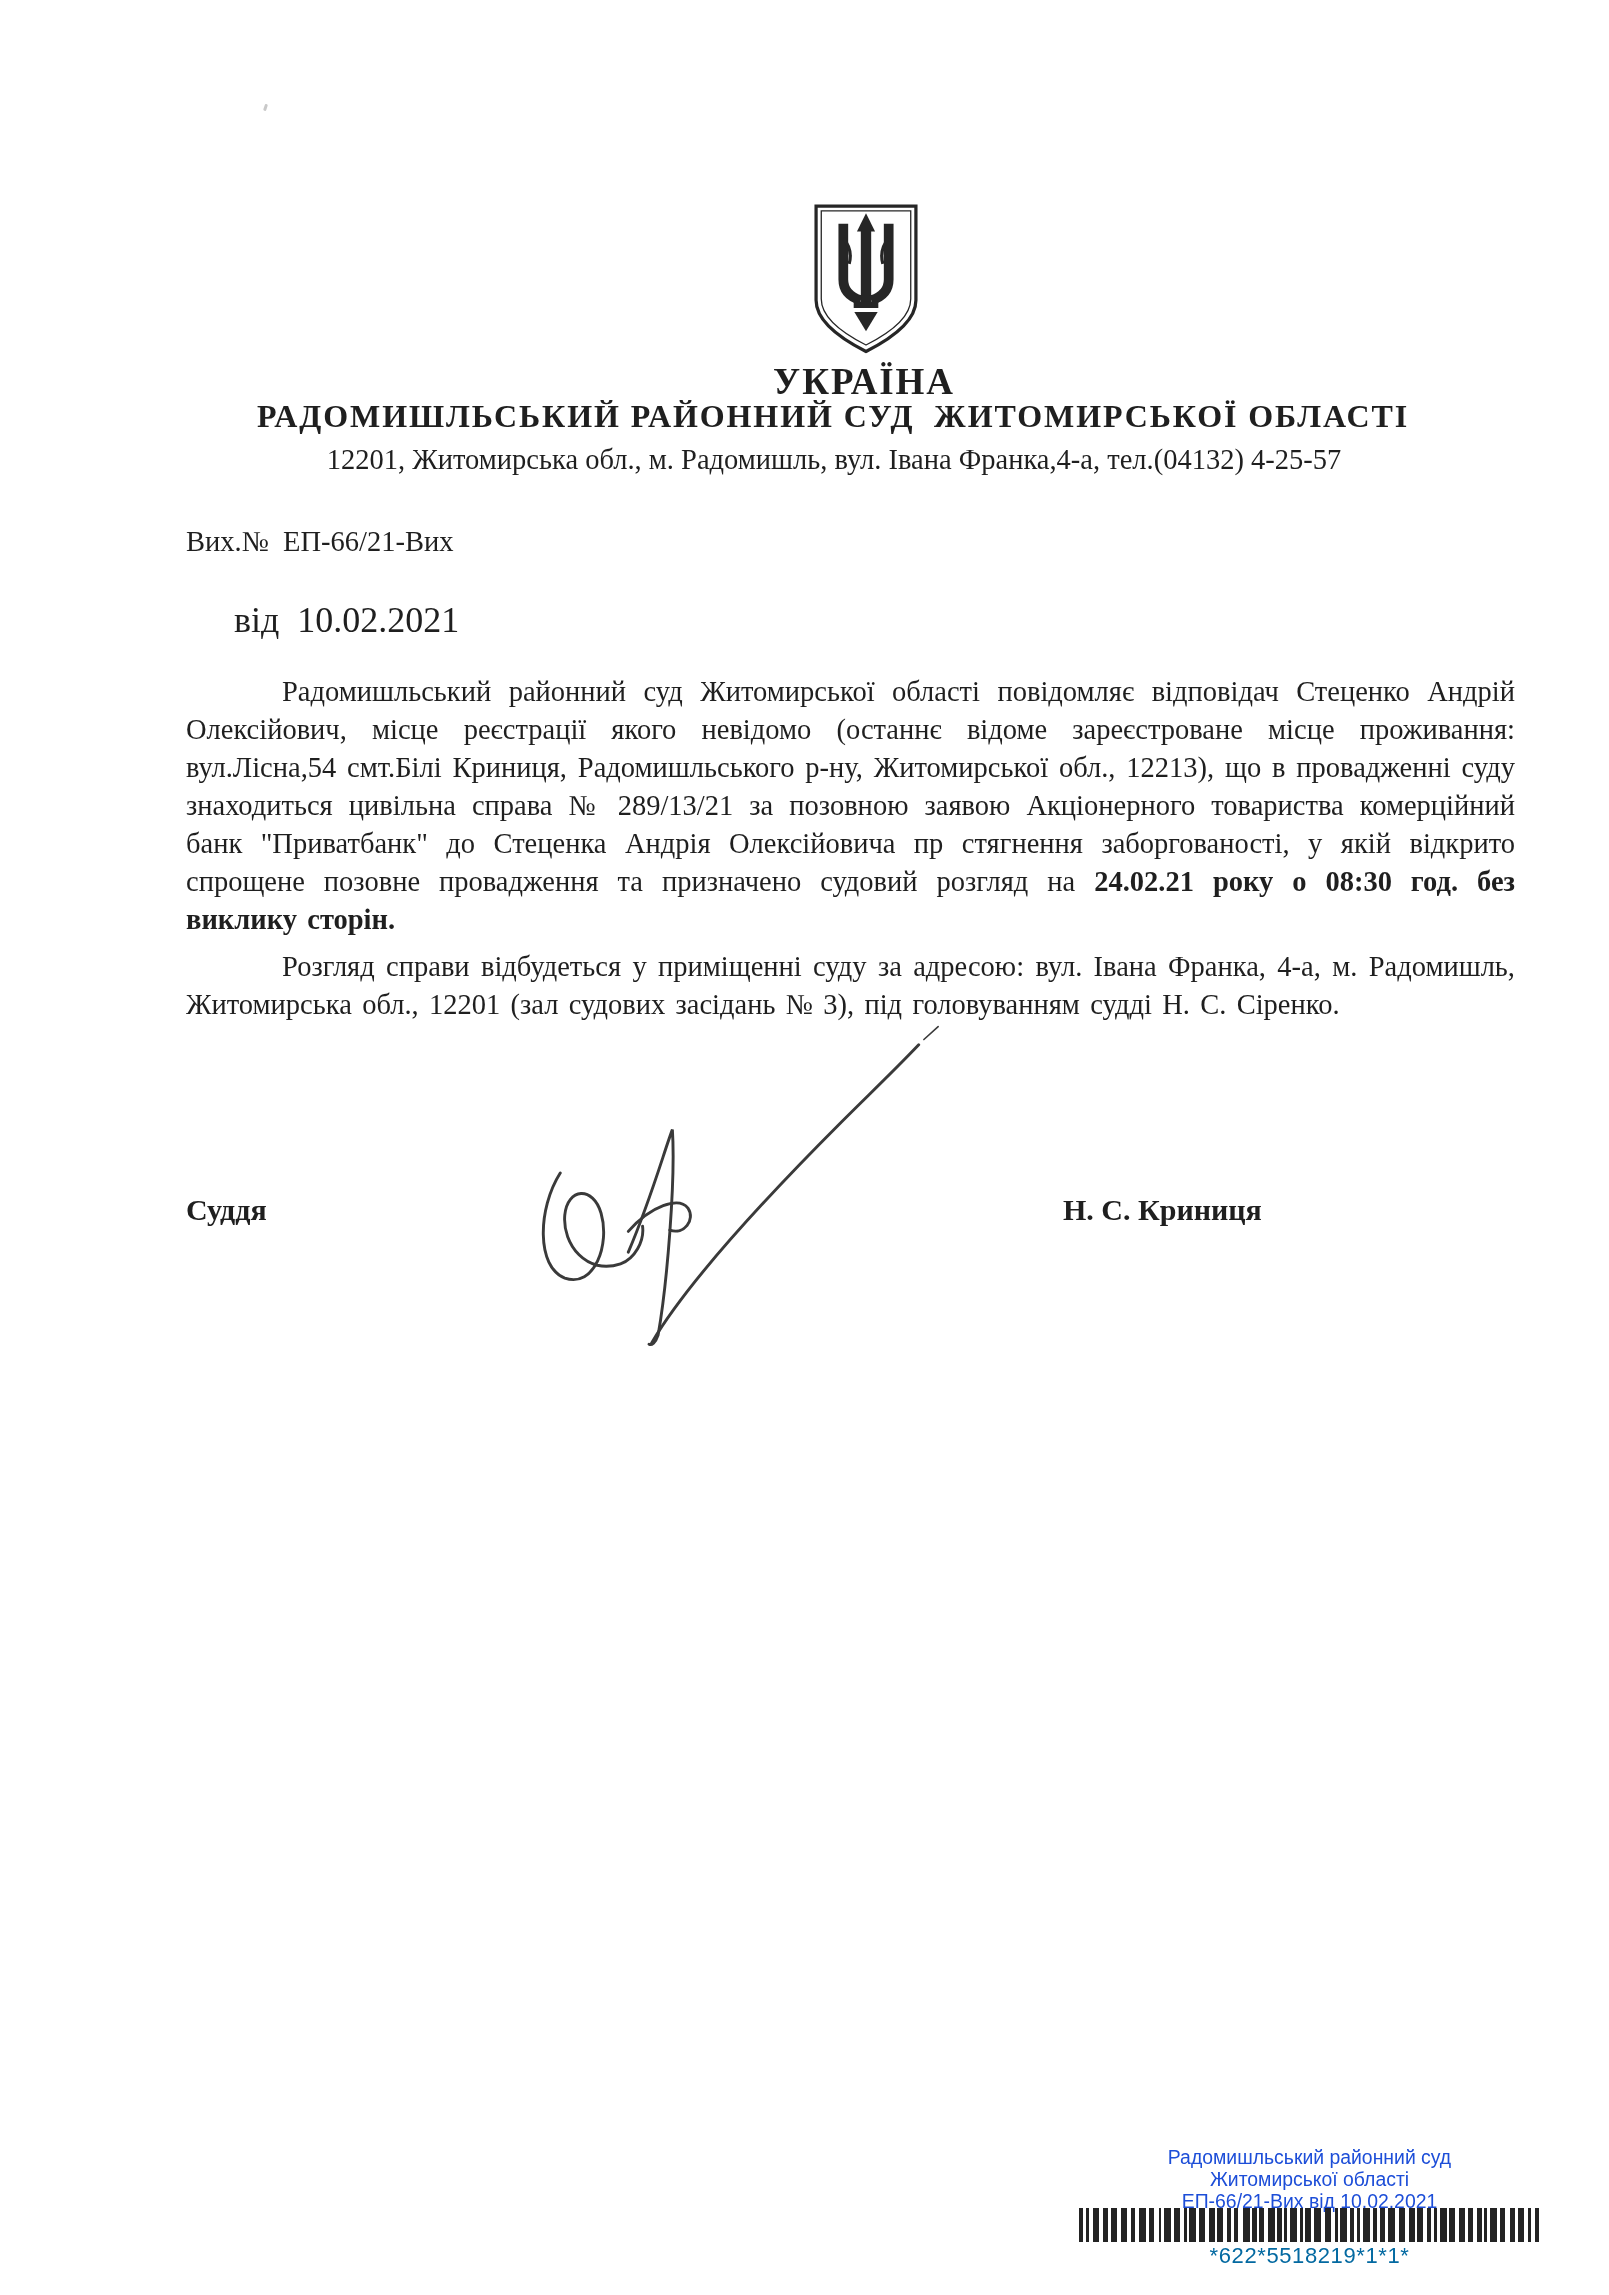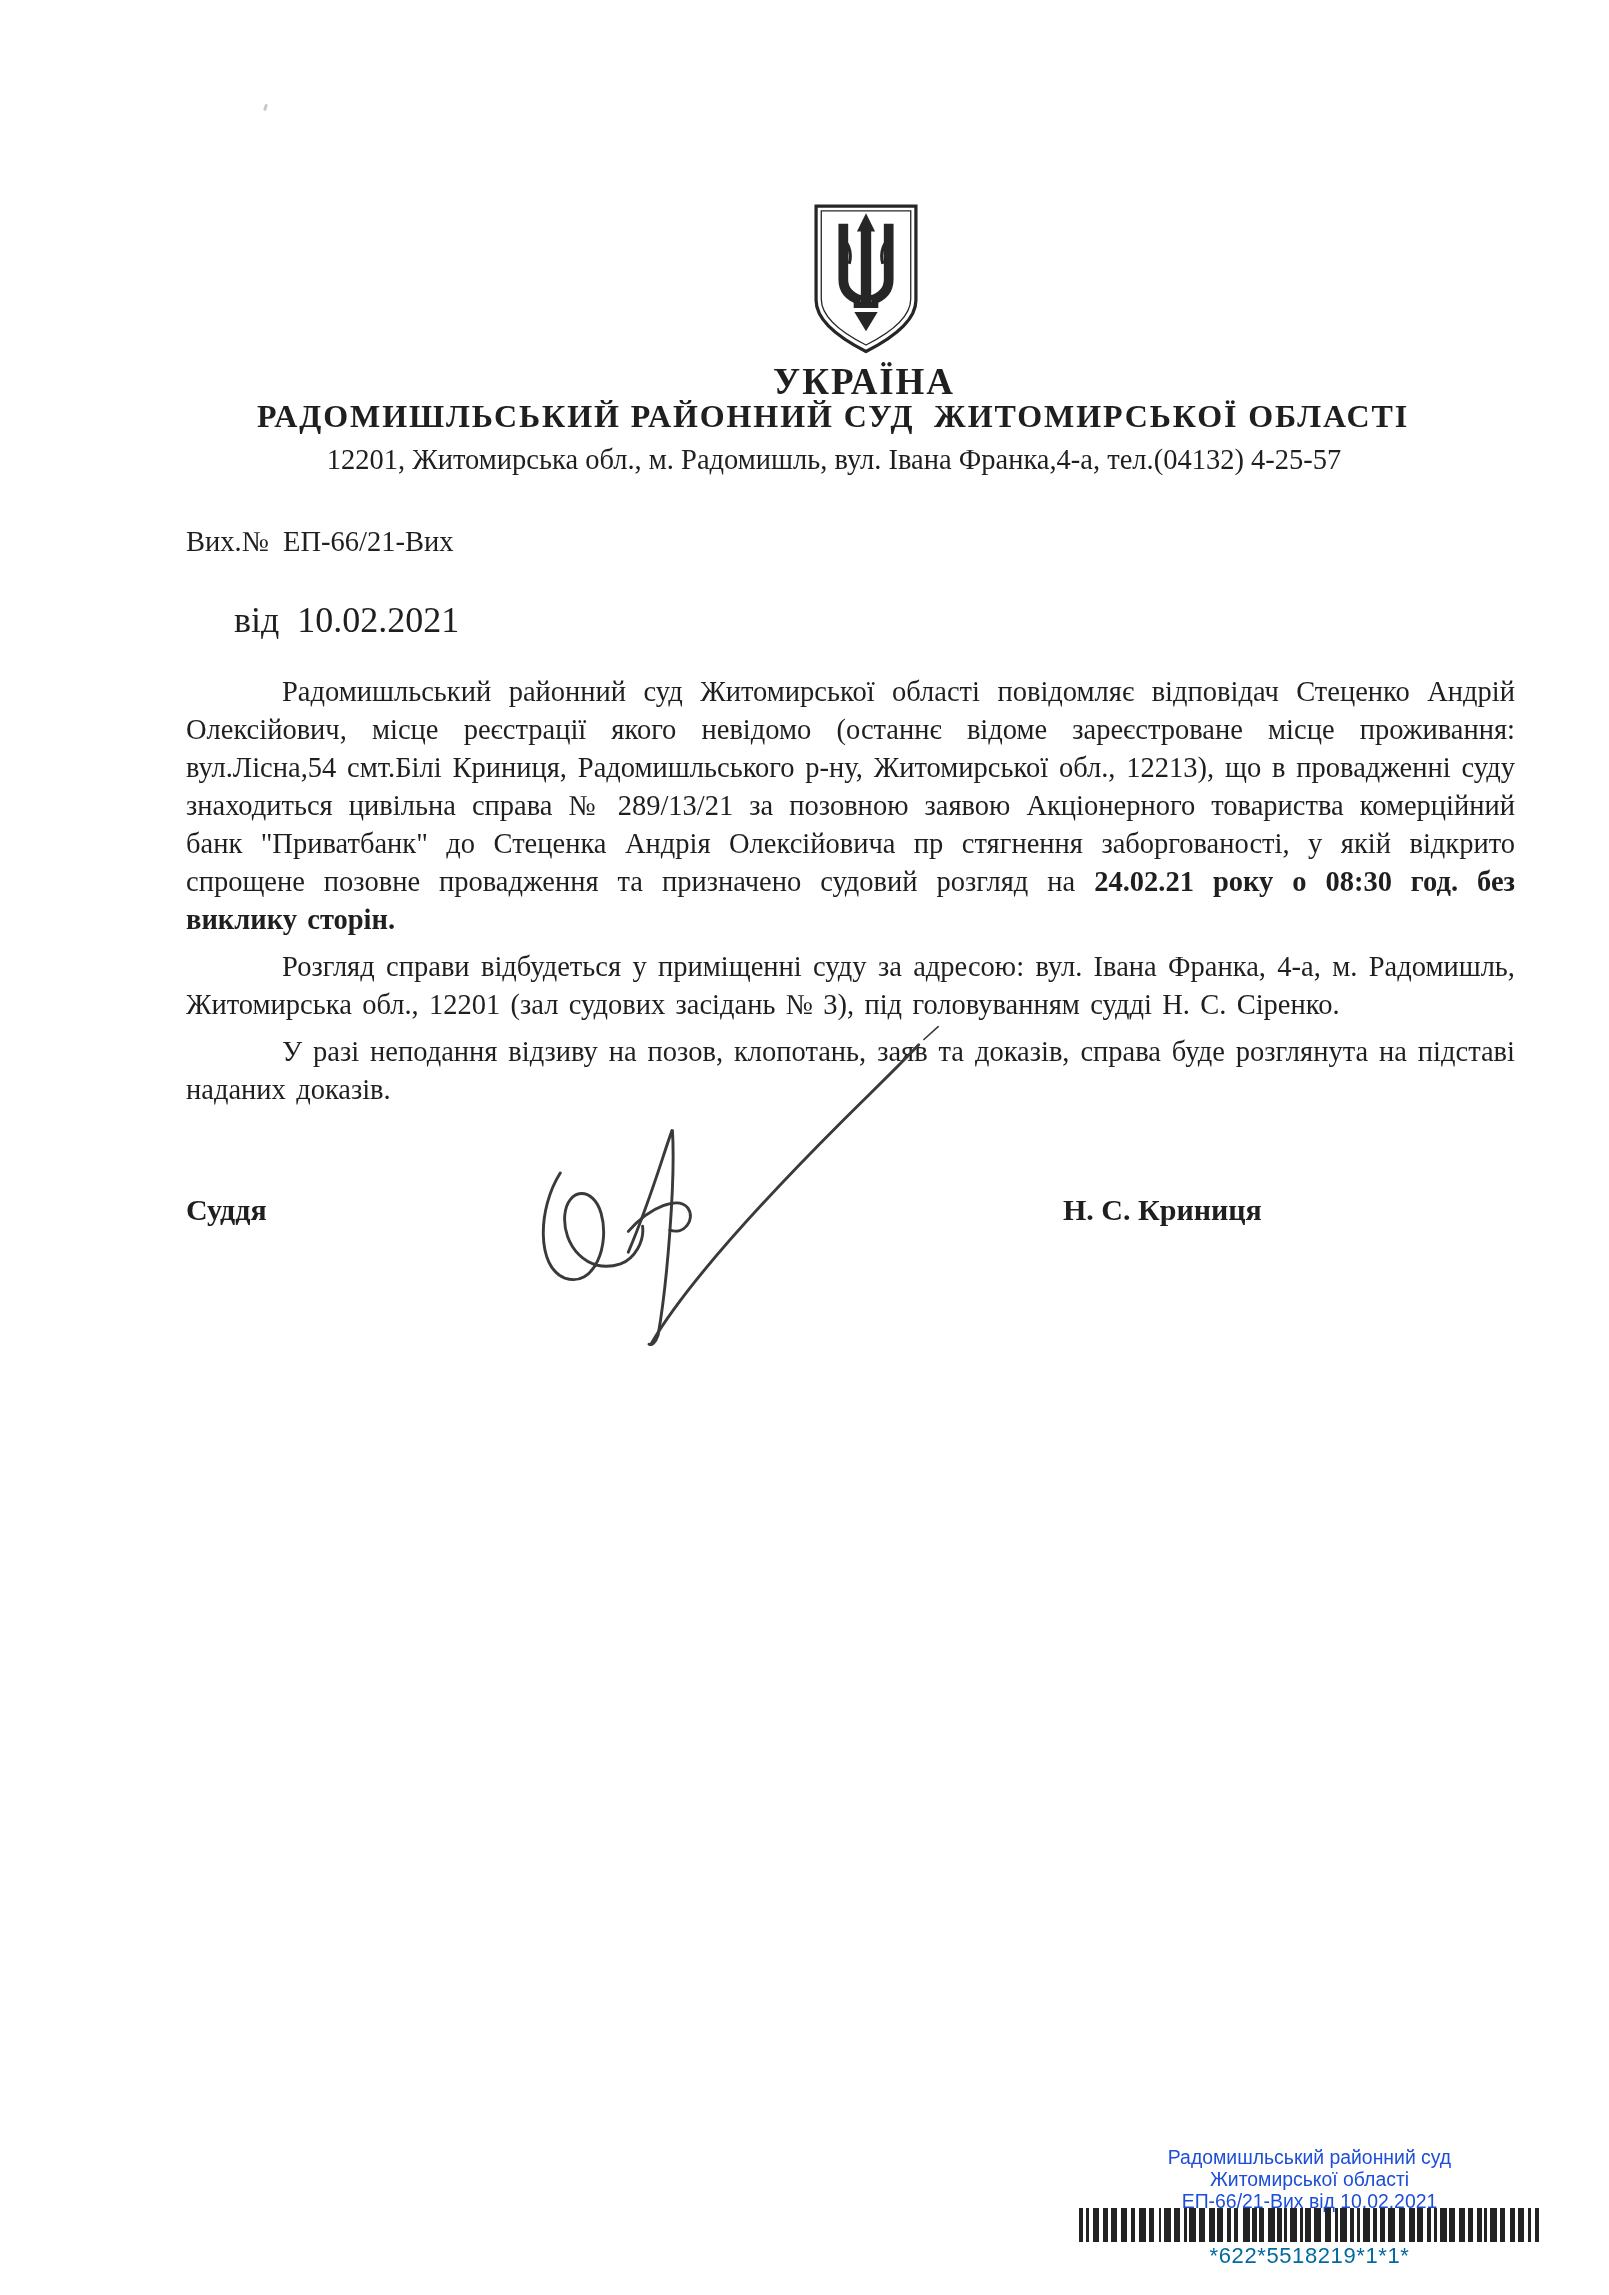--- a/index.html
+++ b/index.html
@@ -138,21 +138,20 @@
   <div class="country">УКРАЇНА</div>
   <div class="court-name">РАДОМИШЛЬСЬКИЙ РАЙОННИЙ СУД  ЖИТОМИРСЬКОЇ ОБЛАСТІ</div>
   <div class="court-address">12201, Житомирська обл., м. Радомишль, вул. Івана Франка,4-а, тел.(04132) 4-25-57</div>
 
   <div class="ref-number">Вих.№  ЕП-66/21-Вих</div>
   <div class="ref-date">від  10.02.2021</div>
 
   <div class="body-text">
     <p><span>Радомишльський районний суд Житомирської області повідомляє відповідач Стеценко Андрій Олексійович, місце реєстрації якого невідомо (останнє відоме зареєстроване місце проживання: вул.Лісна,54 смт.Білі Криниця, Радомишльського р-ну, Житомирської обл., 12213), що в провадженні суду знаходиться цивільна справа № 289/13/21 за позовною заявою Акціонерного товариства комерційний банк "Приватбанк" до Стеценка Андрія Олексійовича пр стягнення заборгованості, у якій відкрито спрощене позовне провадження та призначено судовий розгляд на </span><b>24.02.21 року о 08:30 год. без виклику сторін.</b></p>
     <p>Розгляд справи відбудеться у приміщенні суду за адресою: вул. Івана Франка, 4-а, м. Радомишль, Житомирська обл., 12201 (зал судових засідань № 3), під головуванням судді  Н. С. Сіренко.</p>
-    <p>У разі неподання відзиву на позов, клопотань, заяв та доказів, справа буде розглянута на підставі наданих доказів.</p>
   </div>
 
   <div class="judge-label">Суддя</div>
   <div class="judge-name">Н. С. Криниця</div>
 
   <svg class="signature-svg" viewBox="0 0 640 560" xmlns="http://www.w3.org/2000/svg">
     <g fill="none" stroke="#3a3a3a" stroke-width="4.5" stroke-linecap="round">
 
       <path d="M45,250 C10,305 8,395 52,412 C98,428 122,360 108,312 C96,270 56,272 52,315 C48,360 86,408 138,390 C160,382 175,355 172,332"></path>
 

